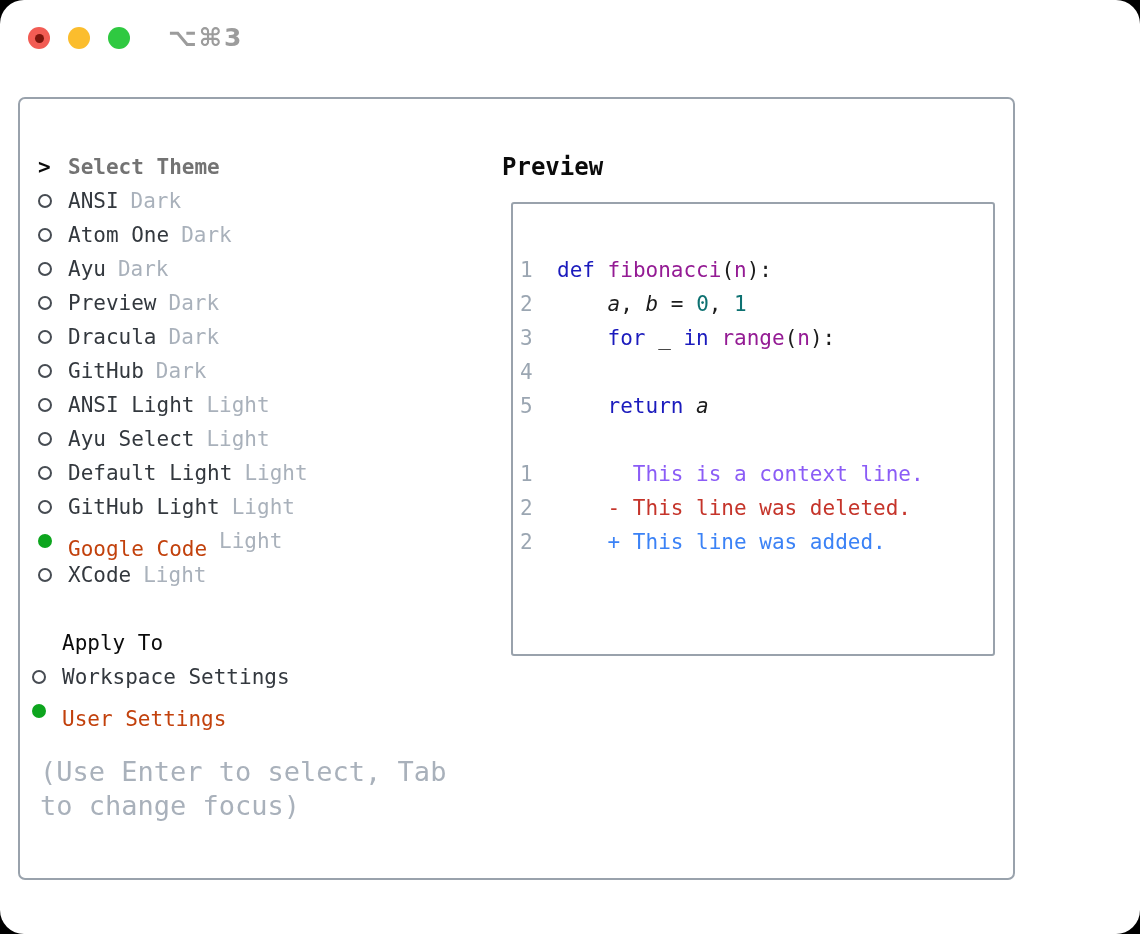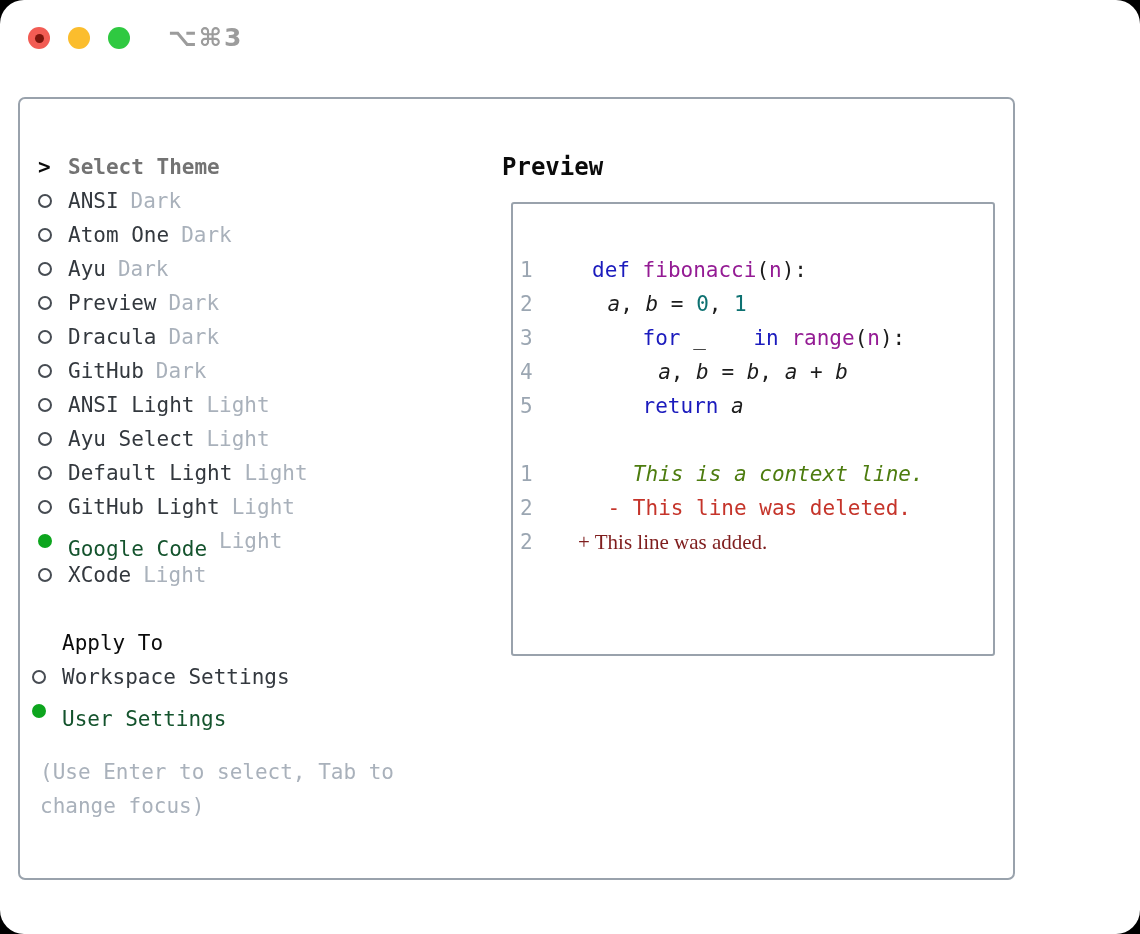--- a/index.html
+++ b/index.html
@@ -29,51 +29,51 @@
   .panel{
     position:absolute;left:18px;top:97px;width:993px;height:779px;
     border:2px solid #99a2ac;border-radius:7px;background:#fff;
   }
   .row{display:flex;align-items:center;height:34px;font-size:21px;white-space:pre;}
   .marker{width:30px;display:flex;align-items:center;flex:0 0 30px;}
   .chevron{font-weight:700;color:#0b0b0b;}
   .radio{width:10px;height:10px;border:2px solid #474c53;border-radius:50%;background:#fff;}
   .radio.on{background:#0da51e;border-color:#0da51e;}
   .lbl{color:#33383e;}
-  .lbl.sel{color:#14532d;margin-top:16px;}
+  .lbl.sel{color:#c2410c;margin-top:16px;}
   .tag{color:#a9b1bb;margin-left:12px;}
   .list-header{font-weight:700;color:#737373;}
   .apply-header{color:#0b0b0b;}
   .theme-list{position:absolute;left:18px;top:51px;}
   .apply-block{position:absolute;left:12px;top:527px;}
   .hint{
     position:absolute;left:20px;top:656px;width:430px;
-    font-size:21px;line-height:34px;color:#a9b1bb;
+    font-size:27px;line-height:34px;color:#a9b1bb;
   }
   
   .preview-header{
     position:absolute;left:482px;top:51px;height:34px;display:flex;align-items:center;
     font-size:24px;font-weight:700;color:#0b0b0b;
   }
   .preview-box{
     position:absolute;left:491px;top:103px;width:473px;height:401px;
     border:2px solid #99a2ac;border-radius:3px;background:#fff;
     padding-top:49px;padding-left:7px;box-sizing:content-box;overflow:hidden;
   }
   .line{display:flex;align-items:center;height:34px;font-size:21px;white-space:pre;}
   .ln{width:37px;flex:0 0 37px;color:#9ba6b2;}
   .code{white-space:pre;color:#1c1c1c;}
-  .code .kw{color:#1b1bbd;margin-left:35px;}
+  .code .kw{color:#1b1bbd;}
   .code .fn{color:#941b94;}
   .code .lit{color:#0d7171;}
   .code .var{color:#1c1c1c;font-style:italic;}
   .code .pln{color:#1c1c1c;}
-  .code.context{color:#4d7c0f;font-style:italic;}
+  .code.context{color:#8b5cf6;}
   .code.deleted{color:#c5342a;}
-  .code.added{color:#7f1d1d;font-family:Liberation Serif, serif;}
+  .code.added{color:#3b82f6;}
 </style>
 </head>
 <body>
 
 <div class="window">
 
   <div class="lights">
     <span class="light red">
       <span class="dot"></span>
     </span>
@@ -118,21 +118,21 @@
 
     <div class="hint">(Use Enter to select, Tab to change focus)</div>
 
     <div class="preview-header">Preview</div>
 
     <div class="preview-box">
       <div id="code-lines">
           <div class="line"><span class="ln">1</span><span class="code"><span class="kw">def</span><span class="pln"> </span><span class="fn">fibonacci</span><span class="pln">(</span><span class="fn">n</span><span class="pln">):</span></span></div>
           <div class="line"><span class="ln">2</span><span class="code"><span class="pln">    </span><span class="var">a</span><span class="pln">, </span><span class="var">b</span><span class="pln"> = </span><span class="lit">0</span><span class="pln">, </span><span class="lit">1</span></span></div>
           <div class="line"><span class="ln">3</span><span class="code"><span class="pln">    </span><span class="kw">for</span><span class="pln"> _ </span><span class="kw">in</span><span class="pln"> </span><span class="fn">range</span><span class="pln">(</span><span class="fn">n</span><span class="pln">):</span></span></div>
-          <div class="line"><span class="ln">4</span><span class="code"><span class="pln">        </span><span class="var">a</span><span class="pln">, </span><span class="var">b</span><span class="pln"> = </span><span class="var">b</span><span class="pln">, </span><span class="var">a</span><span class="pln"> + </span><span class="var">b</span></span></div>
+          <div class="line"><span class="ln">4</span></div>
           <div class="line"><span class="ln">5</span><span class="code"><span class="pln">    </span><span class="kw">return</span><span class="pln"> </span><span class="var">a</span></span></div>
         </div>
       <div class="line"></div>
       <div id="diff-lines">
           <div class="line"><span class="ln">1</span><span class="code context">      This is a context line.</span></div>
           <div class="line"><span class="ln">2</span><span class="code deleted">    - This line was deleted.</span></div>
           <div class="line"><span class="ln">2</span><span class="code added">    + This line was added.</span></div>
         </div>
     </div>
 

